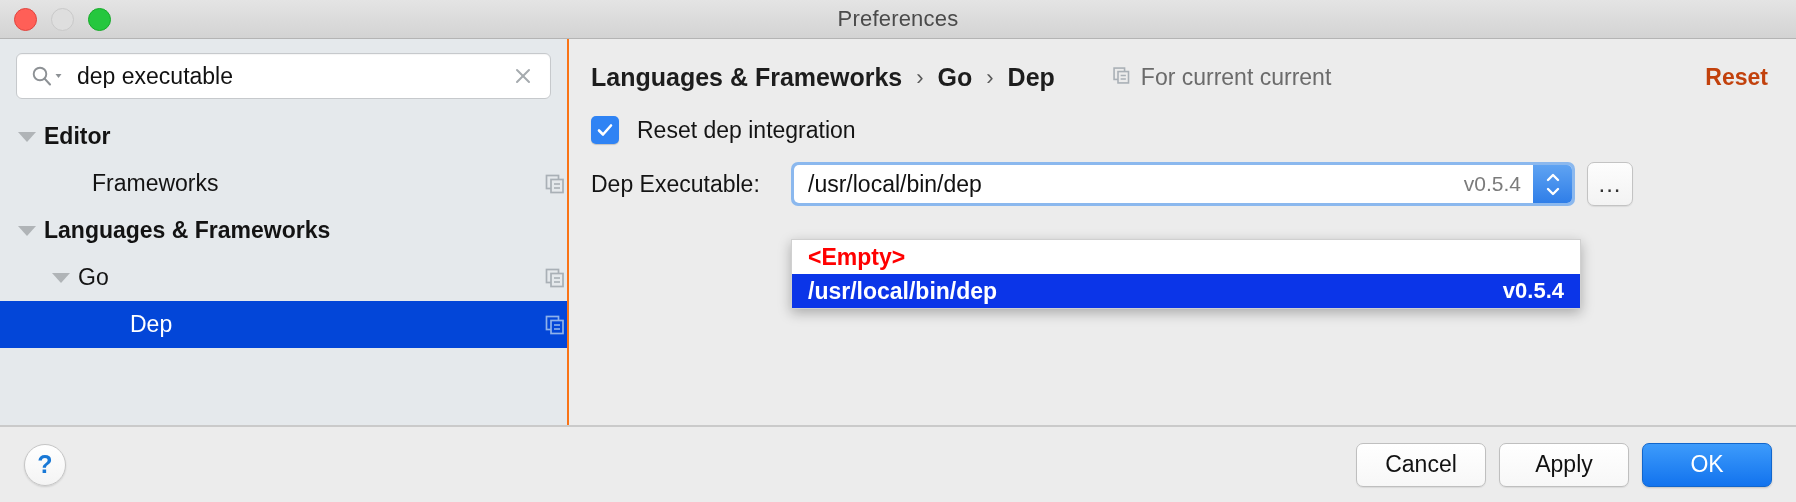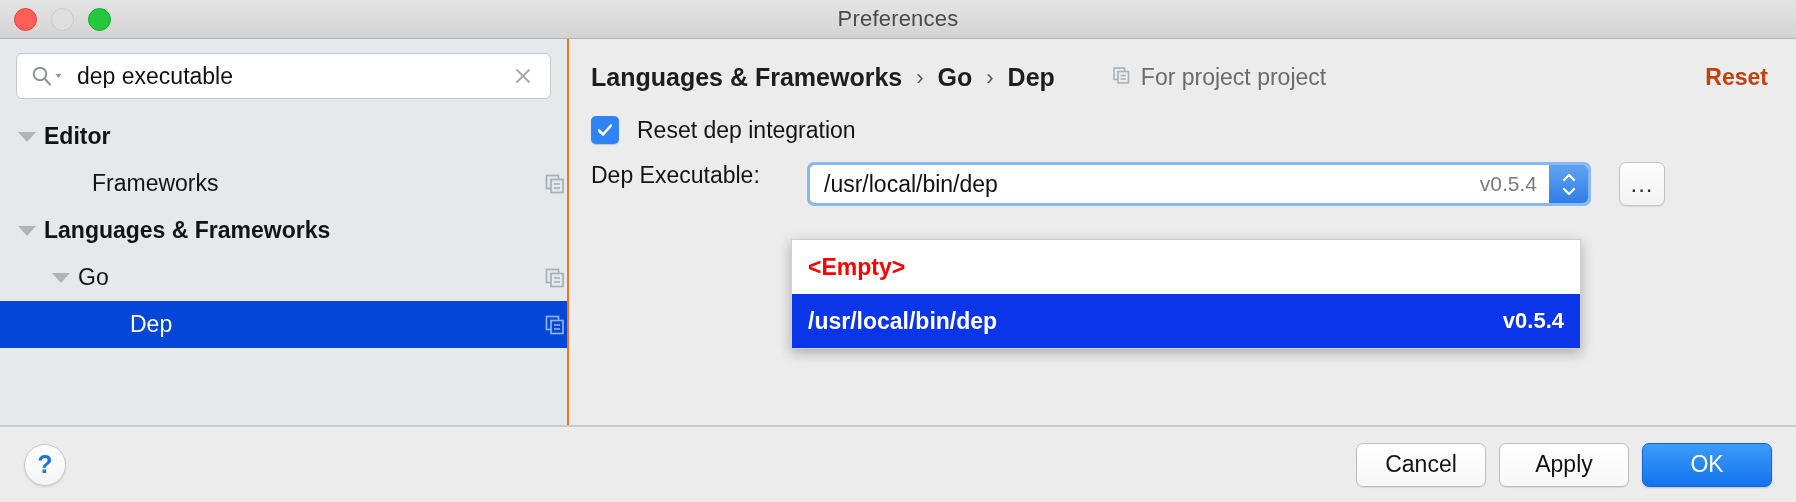--- a/index.html
+++ b/index.html
@@ -78,21 +78,21 @@
   .reset{margin-left:auto;font-size:23px;font-weight:bold;color:#c2410c;white-space:nowrap;cursor:pointer;}
 
   .cb-row{display:flex;align-items:center;padding:24px 0 0 22px;}
   .checkbox{
     width:28px;height:28px;border-radius:5px;background:#2f83f4;
     display:flex;align-items:center;justify-content:center;flex:0 0 auto;
     box-shadow:0 1px 1px rgba(0,0,0,.18);
   }
   .cb-label{font-size:23px;color:#141414;margin-left:18px;white-space:nowrap;}
 
-  .field-row{display:flex;align-items:flex-start;padding:18px 0 0 22px;gap:16px;}
+  .field-row{display:flex;align-items:center;padding:18px 0 0 22px;}
   .field-label{font-size:23px;color:#141414;white-space:nowrap;width:200px;}
   .combo-outer{
     position:relative;width:784px;height:44px;border-radius:7px;
     background:#8bb8ee;padding:3px;box-sizing:border-box;flex:0 0 auto;
   }
   .combo{
     position:relative;width:100%;height:100%;background:#fff;border-radius:5px;
     display:flex;align-items:center;overflow:hidden;box-sizing:border-box;
   }
   .combo-value{font-size:23px;color:#111;margin-left:14px;white-space:nowrap;flex:1;}
@@ -109,21 +109,21 @@
     box-shadow:0 1px 1px rgba(0,0,0,.08);box-sizing:border-box;flex:0 0 auto;
   }
 
   
   .dropdown{
     position:absolute;left:222px;top:200px;width:788px;
     background:#fff;border:1px solid #d0d0d0;
     box-shadow:0 4px 12px rgba(0,0,0,.28);
     z-index:40;
   }
-  .dd-item{height:54px;display:flex;align-items:center;padding:0 16px;box-sizing:border-box;}
+  .dd-item{height:34px;display:flex;align-items:center;padding:0 16px;box-sizing:border-box;}
   .dd-item.empty{color:#ff0000;font-size:23px;font-weight:bold;background:#fff;}
   .dd-item.sel{background:#0b35e8;color:#fff;}
   .dd-path{font-size:23px;font-weight:bold;white-space:nowrap;}
   .dd-ver{margin-left:auto;font-size:22px;font-weight:bold;white-space:nowrap;}
 
   
   .footer{
     flex:0 0 77px;height:77px;background:#ececec;border-top:2px solid #cacaca;
     display:flex;align-items:center;padding:0 24px;box-sizing:border-box;
   }
@@ -247,21 +247,21 @@
 
         <span class="scope">
           <span>
             <svg width="21" height="21" viewBox="0 0 24 24">
               <rect x="3.5" y="3.5" width="12" height="13" fill="#ececec" stroke="#a9b0b6" stroke-width="1.8"></rect>
               <rect x="8" y="7.5" width="12" height="13" fill="#ececec" stroke="#a9b0b6" stroke-width="1.8"></rect>
               <line x1="11" y1="12" x2="17" y2="12" stroke="#a9b0b6" stroke-width="1.7"></line>
               <line x1="11" y1="16" x2="17" y2="16" stroke="#a9b0b6" stroke-width="1.7"></line>
             </svg>
           </span>
-          <span class="scope-text">For project project</span>
+          <span class="scope-text">For current current</span>
         </span>
 
         <span class="reset">Reset</span>
       </div>
 
       <div class="cb-row">
         <span class="checkbox">
           <svg width="20" height="20" viewBox="0 0 20 20">
             <polyline points="4,10.5 8,14.5 16,5.5" fill="none" stroke="#ffffff" stroke-width="2.6" stroke-linecap="round" stroke-linejoin="round"></polyline>
           </svg>

